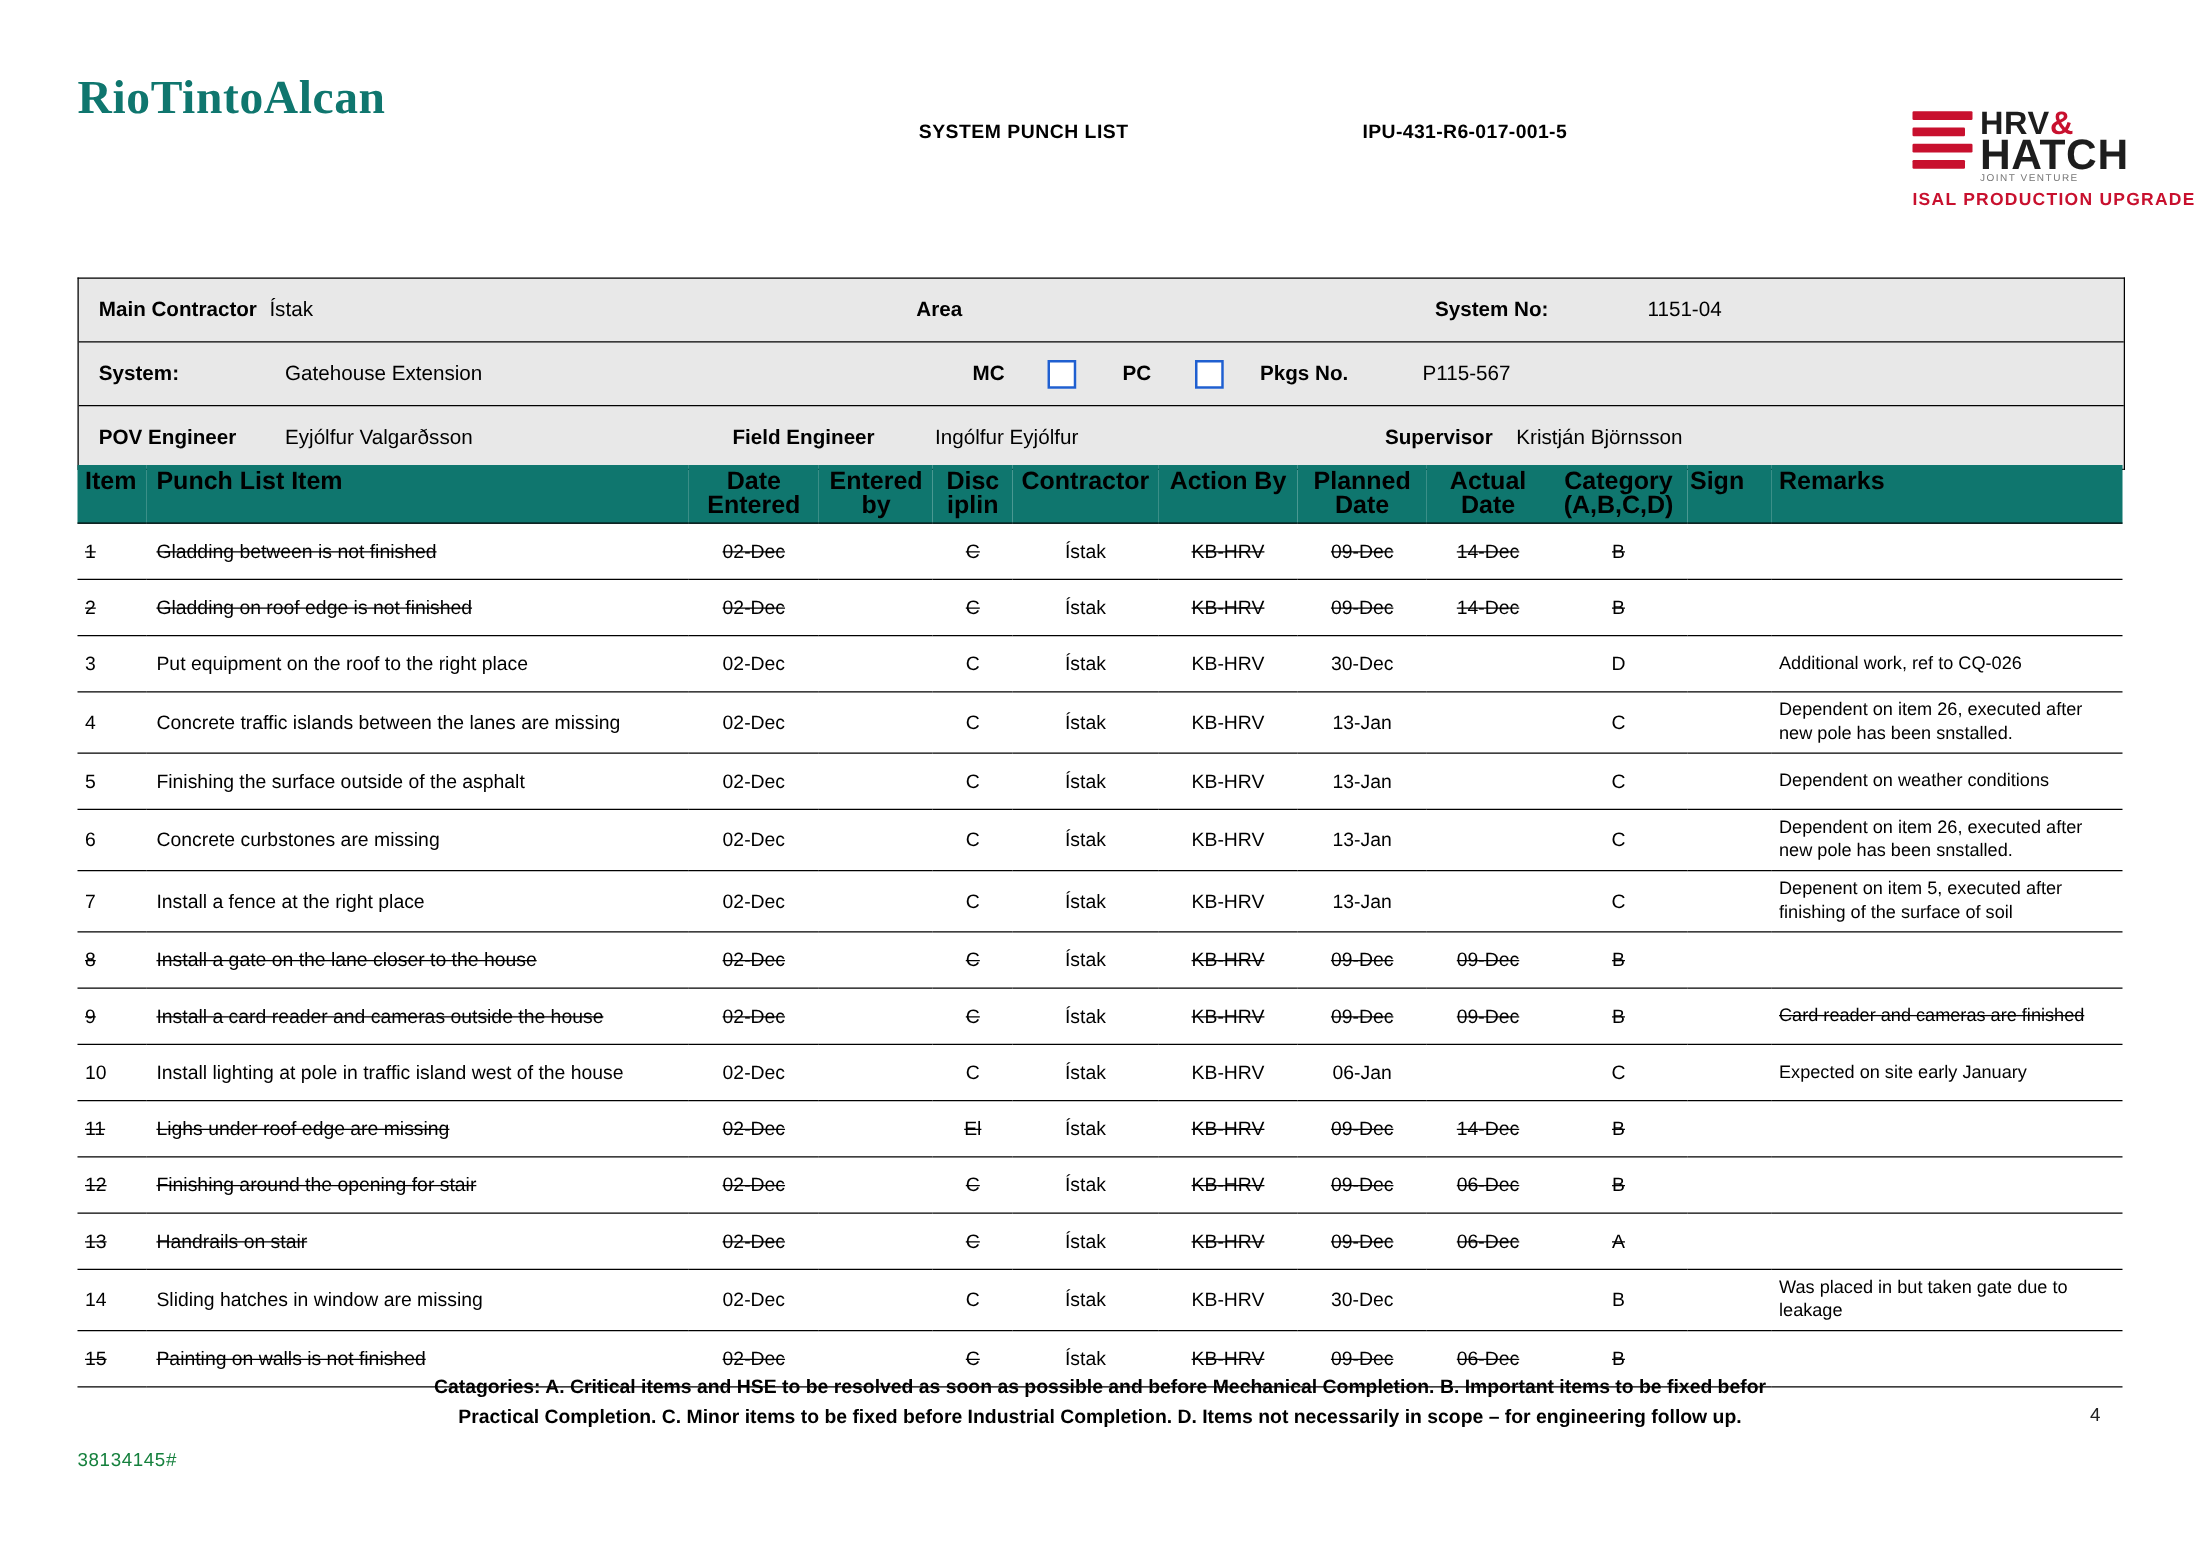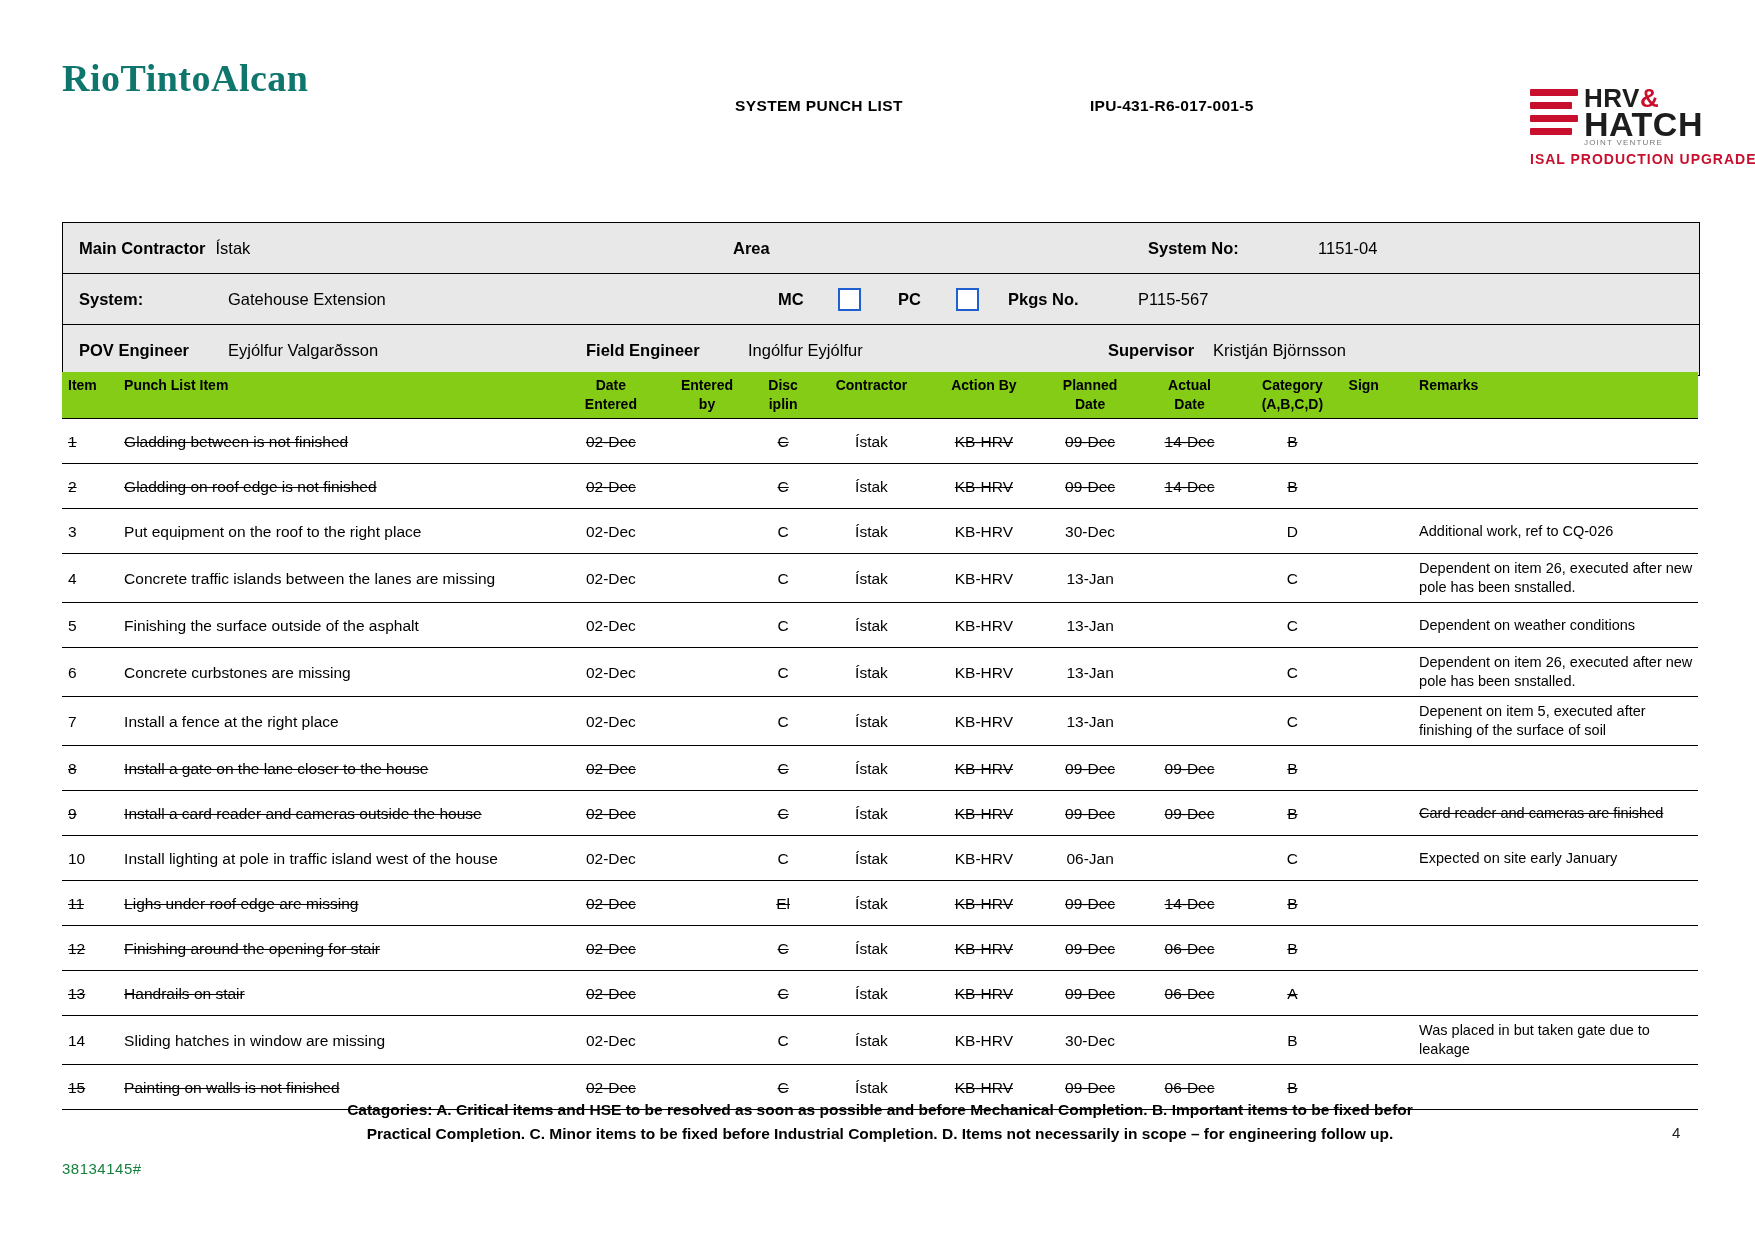--- a/index.html
+++ b/index.html
@@ -150,23 +150,23 @@
   
   table.punch {
     position: absolute;
     left: 62px;
     top: 372px;
     width: 1636px;
     border-collapse: collapse;
     font-size: 15.5px;
   }
   table.punch th {
-    background: #84cc16;
-    font-weight: bold;
-    font-size: 14px;
+    background: #0f766e;
+    font-weight: bold;
+    font-size: 20px;
     border-bottom: 1.5px solid #000;
     border-top: none;
     padding: 4px 2px;
     line-height: 19px;
     vertical-align: top;
   }
   table.punch td {
     border-bottom: 1px solid #000;
     padding: 5px 4px;
     line-height: 19px;

